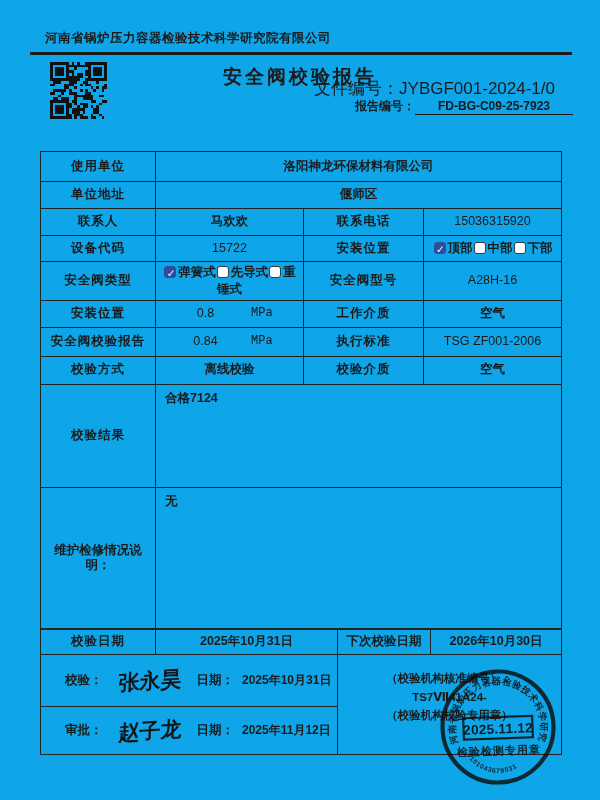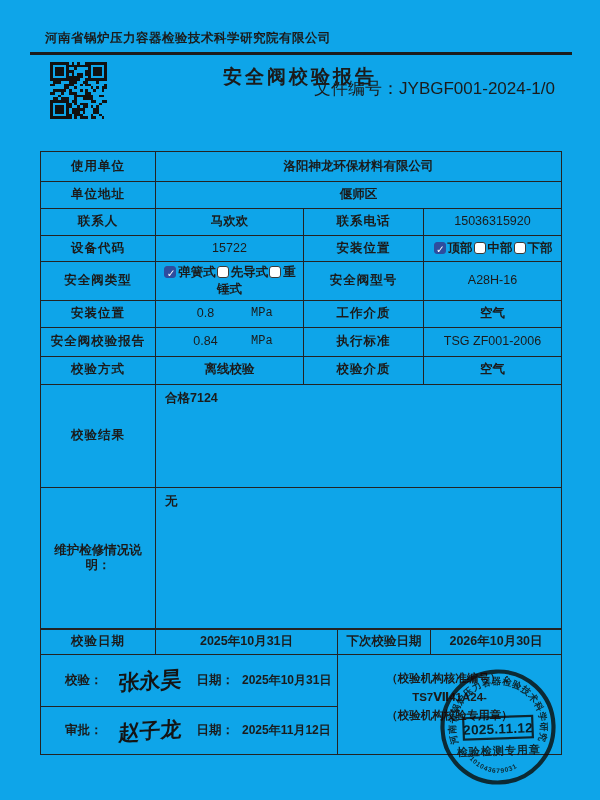--- a/index.html
+++ b/index.html
@@ -288,20 +288,24 @@
         <rect x="11" y="20" width="1" height="1"></rect>
         <rect x="12" y="20" width="1" height="1"></rect>
         <rect x="13" y="20" width="1" height="1"></rect>
         <rect x="15" y="20" width="1" height="1"></rect>
         <rect x="16" y="20" width="1" height="1"></rect>
         <rect x="19" y="20" width="1" height="1"></rect>
       </g>
     </svg>
 
   <div class="title">安全阀校验报告</div>
+  <div class="repno">
+    <span>报告编号：</span>
+    <span class="val">FD-BG-C09-25-7923</span>
+  </div>
 
   <div class="tables">
     <table class="a">
       <colgroup>
           <col style="width:115px">
           <col style="width:148px">
           <col style="width:120px">
           <col style="width:138px">
         </colgroup>
       <tbody>

